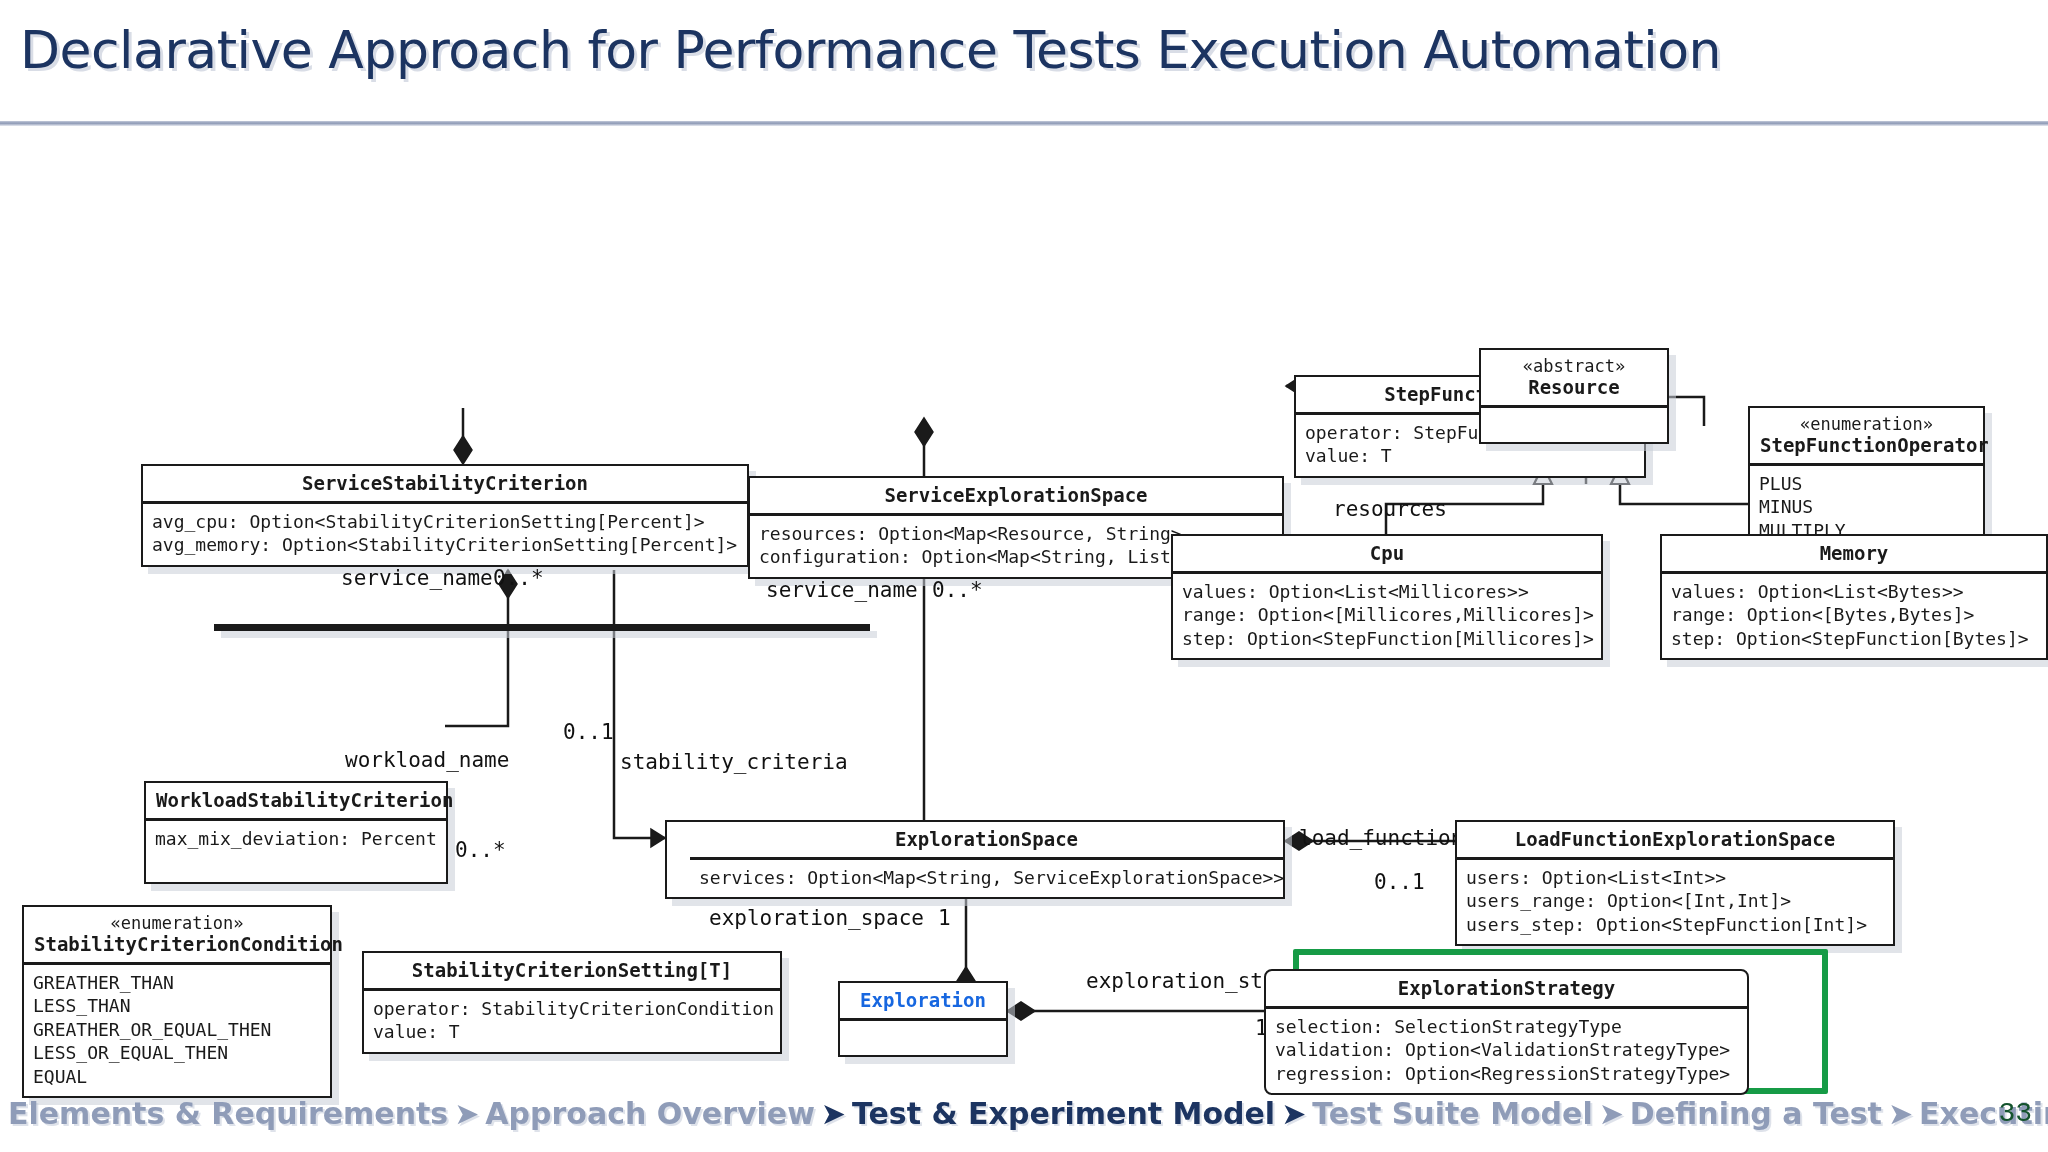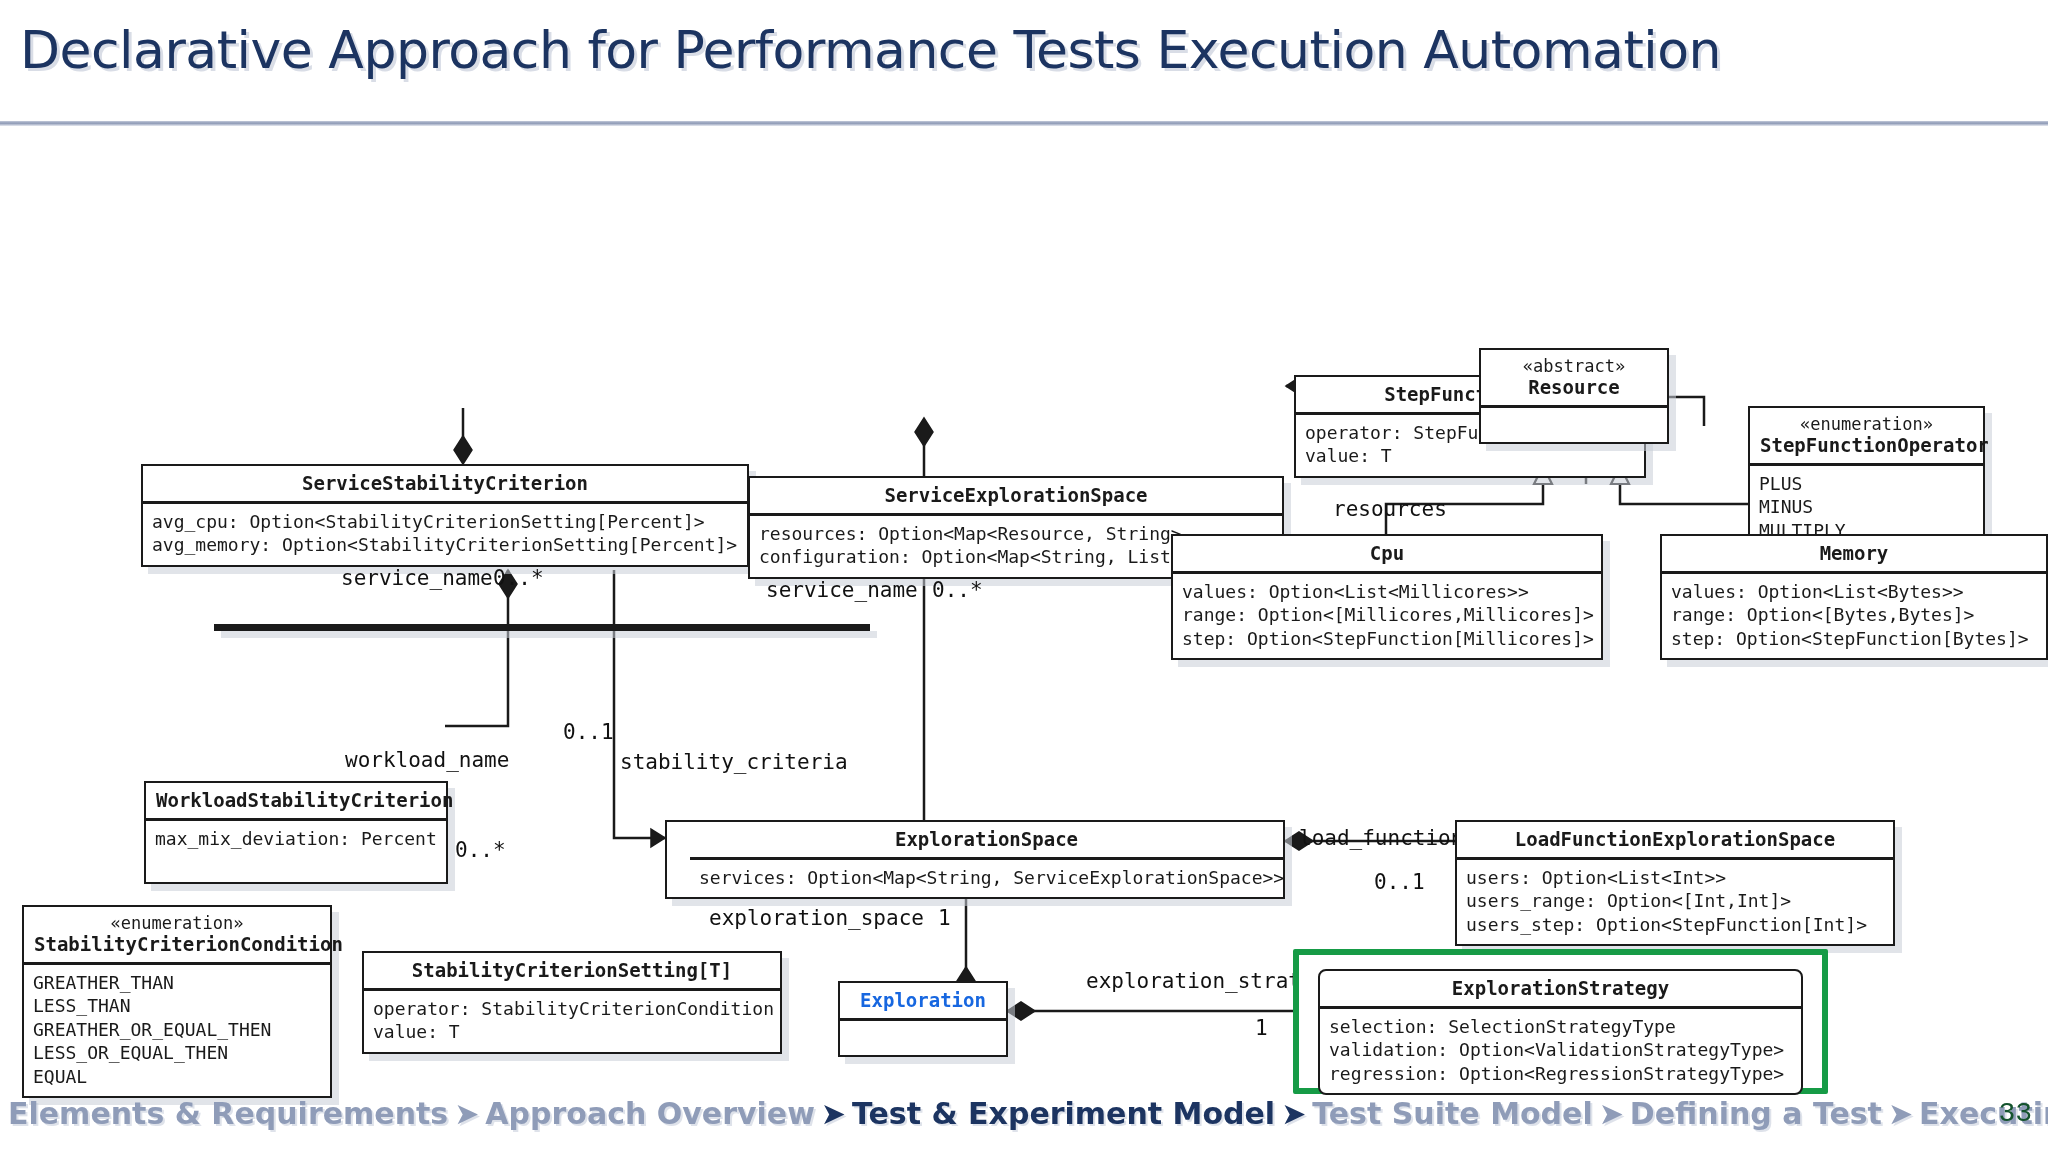--- a/index.html
+++ b/index.html
@@ -372,21 +372,21 @@
         <span>Exploration</span>
       </div>
       <div class="sep"></div>
       <div class="body empty"></div>
     </div>
 
     <div class="elabel" style="left:1086px; top:843px;">exploration_strategy</div>
     <div class="elabel" style="left:1255px; top:890px;">1</div>
 
     <div class="highlight-frame" style="left:1293px; top:823px; width:535px; height:145px;"></div>
-    <div class="uml" style="left:1318px; top:843px; width:485px; box-shadow:none;border-radius:8px;">
+    <div class="uml" style="left:1264px; top:843px; width:485px; box-shadow:none;border-radius:8px;">
       <div class="hdr">
         <span>ExplorationStrategy</span>
       </div>
       <div class="sep"></div>
       <div class="body">
         <span class="attr">selection: SelectionStrategyType</span>
         <span class="attr">validation: Option&lt;ValidationStrategyType&gt;</span>
         <span class="attr">regression: Option&lt;RegressionStrategyType&gt;</span>
       </div>
     </div>

